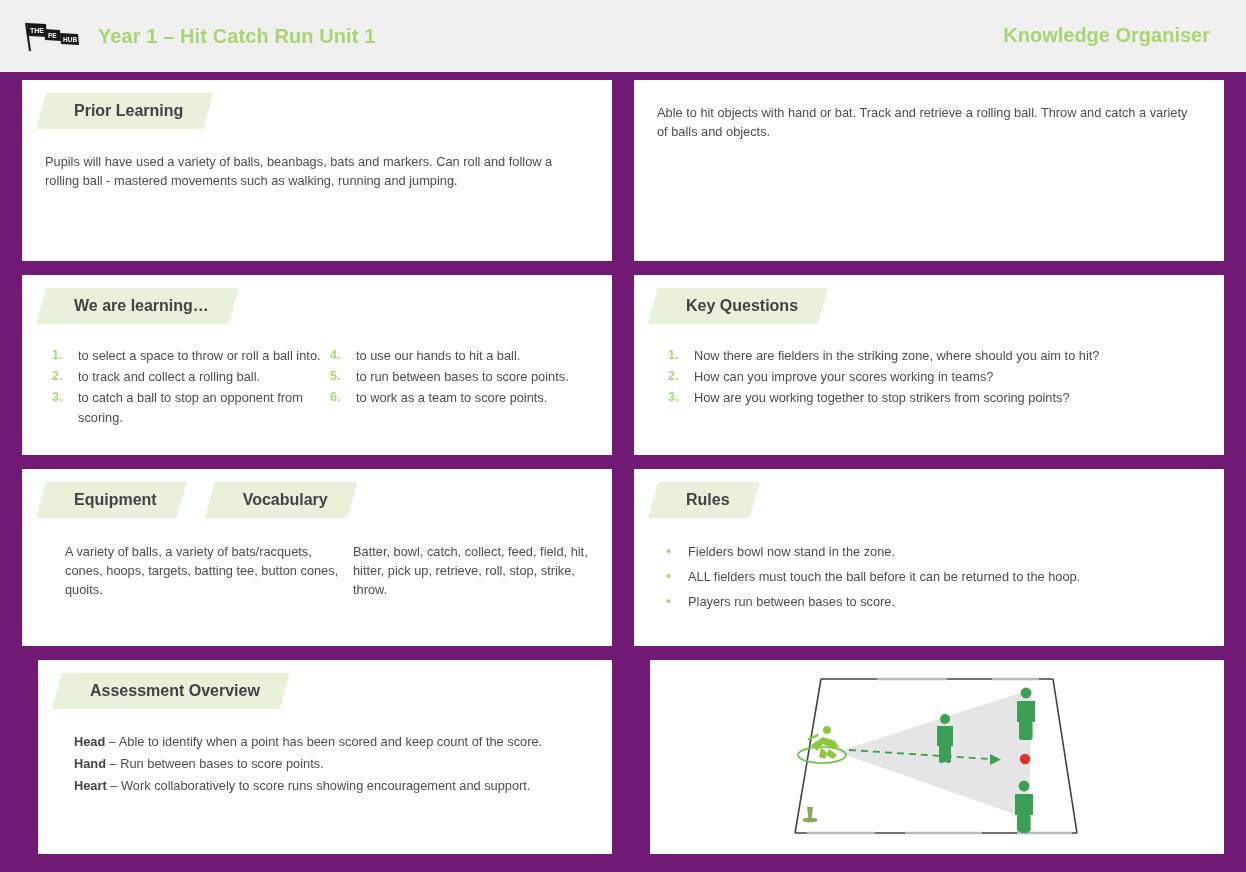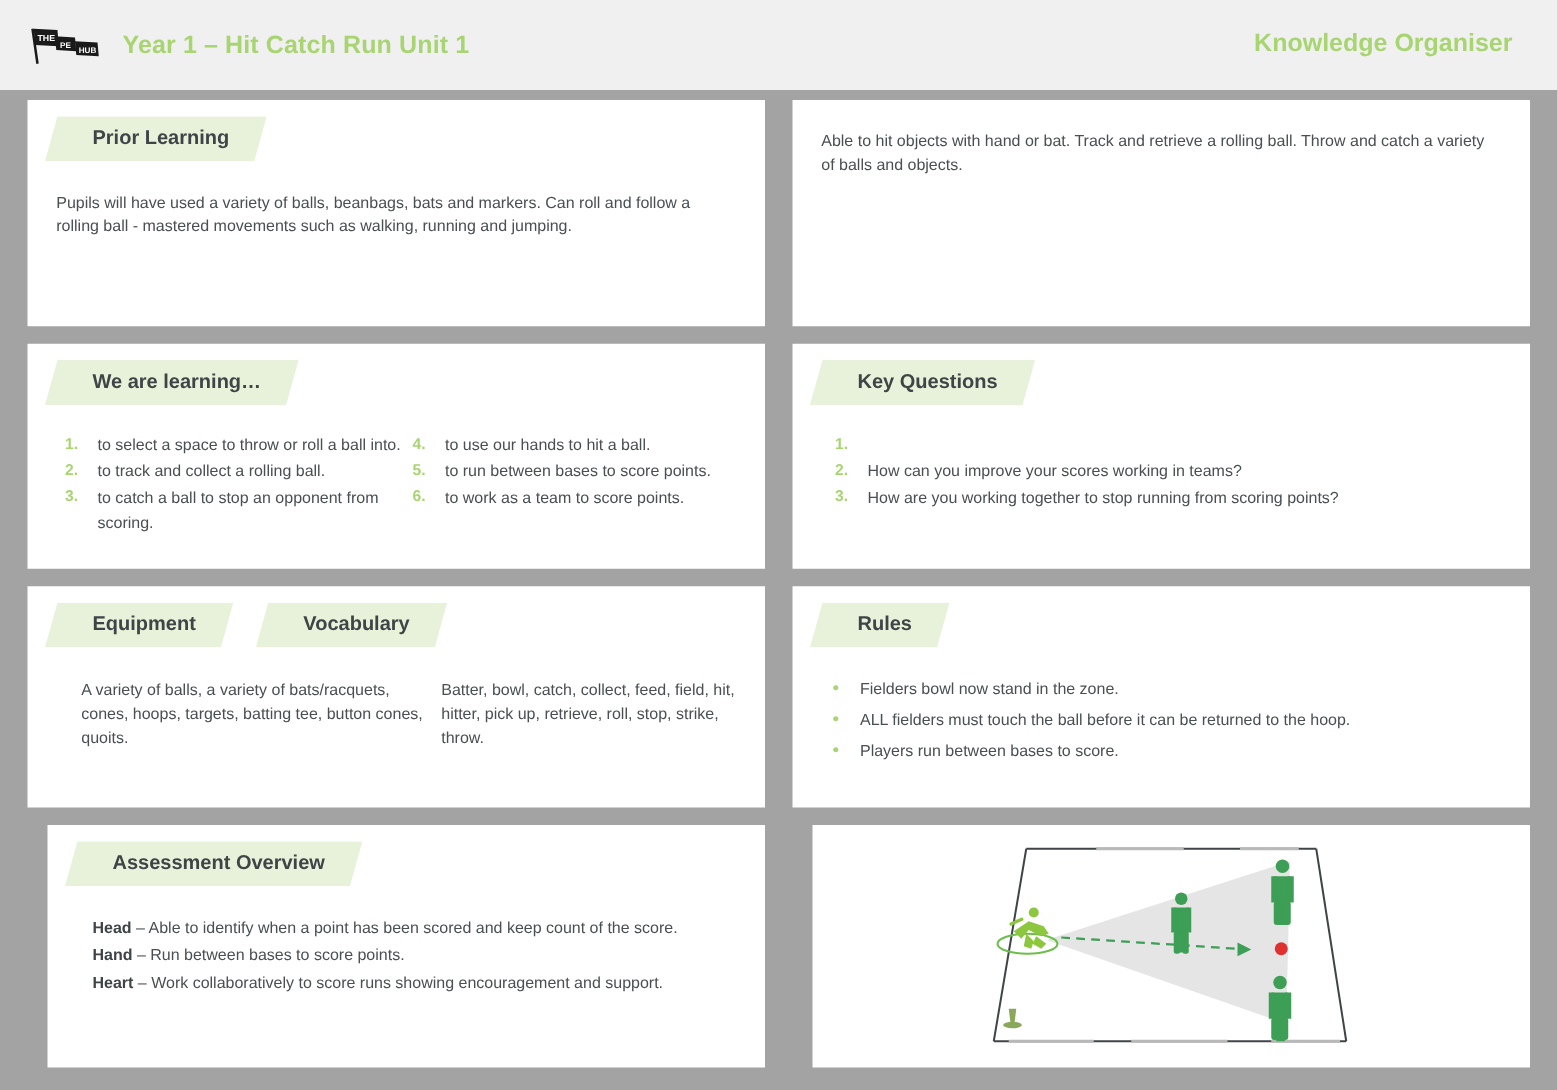--- a/index.html
+++ b/index.html
@@ -2,21 +2,21 @@
 <html><head>
 <meta charset="utf-8">
 <style>
   * { box-sizing: border-box; margin: 0; padding: 0; }
   html, body {
     width: 1246px; height: 872px;
     background: #f0f0f0;
     font-family: "Liberation Sans", sans-serif;
     overflow: hidden;
   }
-  .page { position: relative; width: 1246px; height: 872px; background: #a3a3a3; }
+  .page { position: relative; width: 1246px; height: 872px; background: #701a75; }
 
   
   .header {
     position: absolute; left: 0; top: 0; width: 1246px; height: 72px;
     background: #f0f0f0;
     display: flex; align-items: center;
   }
   .logo { margin-left: 22px; width: 58px; height: 34px; flex: none; }
   .header-title {
     margin-left: 18px;
@@ -183,28 +183,29 @@
 
     <div class="card r2">
       <div class="banner-row">
         <div class="banner">
           <span class="banner-title">Key Questions</span>
         </div>
       </div>
       <div class="kq">
         <div class="num-item">
           <span class="n">1.</span>
+          <span class="t">Now there are fielders in the striking zone, where should you aim to hit?</span>
         </div>
         <div class="num-item">
           <span class="n">2.</span>
           <span class="t">How can you improve your scores working in teams?</span>
         </div>
         <div class="num-item">
           <span class="n">3.</span>
-          <span class="t">How are you working together to stop running from scoring points?</span>
+          <span class="t">How are you working together to stop strikers from scoring points?</span>
         </div>
       </div>
     </div>
 
     <div class="card r3">
       <div class="banner-row">
         <div class="banner">
           <span class="banner-title">Equipment</span>
         </div>
         <div class="banner" style="margin-left:18px;">

